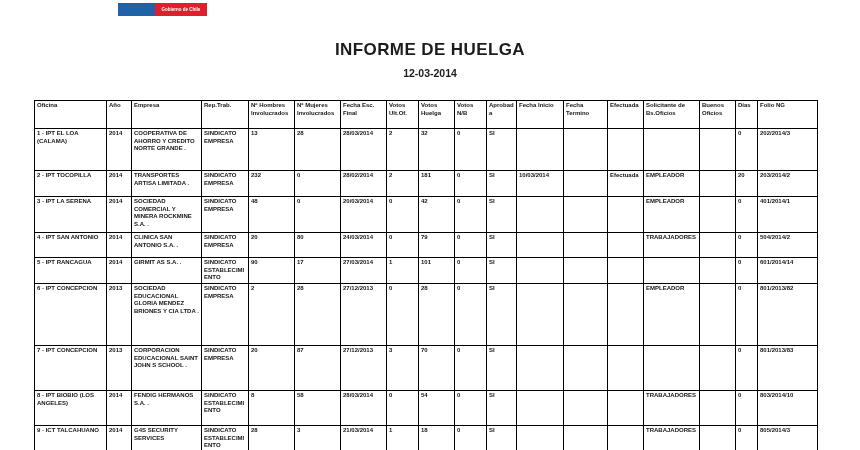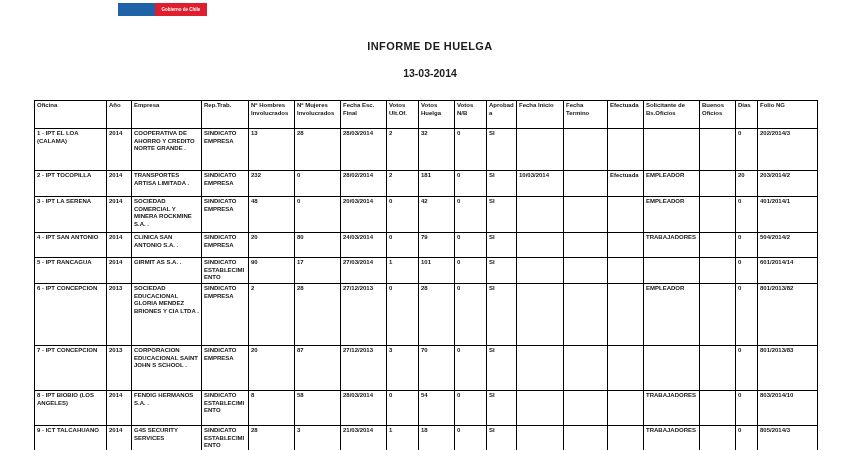--- a/index.html
+++ b/index.html
@@ -7,21 +7,21 @@
               font-family:"Liberation Sans", sans-serif; }
   .page { position:relative; width:860px; height:450px; background:#fff; }
 
   .logo { position:absolute; left:118px; top:3px; height:13px; display:flex; }
   .logo-blue { width:37px; height:13px; background:#1e62a8; }
   .logo-red  { width:52px; height:13px; background:#df1f2d; color:#fff;
                font-size:4.5px; font-weight:bold; line-height:13px;
                text-align:center; white-space:nowrap; overflow:hidden; }
 
   .title { position:absolute; top:40px; left:0; width:100%; text-align:center;
-           font-size:11px; font-weight:bold; color:#1c1c1c; letter-spacing:0.4px; }
+           font-size:17px; font-weight:bold; color:#1c1c1c; letter-spacing:0.4px; }
   .date  { position:absolute; top:67px; left:0; width:100%; text-align:center;
            font-size:10.5px; font-weight:bold; color:#1c1c1c; }
 
   table.report { position:absolute; left:34px; top:100px; width:783px;
                  border-collapse:collapse; table-layout:fixed; }
   table.report th, table.report td {
     border:1px solid #000; vertical-align:top; text-align:left;
     padding:1px 2px; font-size:6px; line-height:7.5px; font-weight:bold;
     color:#141414; word-wrap:break-word; overflow-wrap:break-word;
   }
@@ -33,21 +33,21 @@
 <div class="page">
 
   <div class="logo">
     <div class="logo-blue"></div>
     <div class="logo-red">
       <span>Gobierno de Chile</span>
     </div>
   </div>
 
   <div class="title">INFORME DE HUELGA</div>
-  <div class="date">13-03-2014</div>
+  <div class="date">12-03-2014</div>
 
   <table class="report">
     <colgroup id="cg">
         <col style="width: 72px;">
         <col style="width: 25px;">
         <col style="width: 70px;">
         <col style="width: 47px;">
         <col style="width: 46px;">
         <col style="width: 46px;">
         <col style="width: 46px;">

